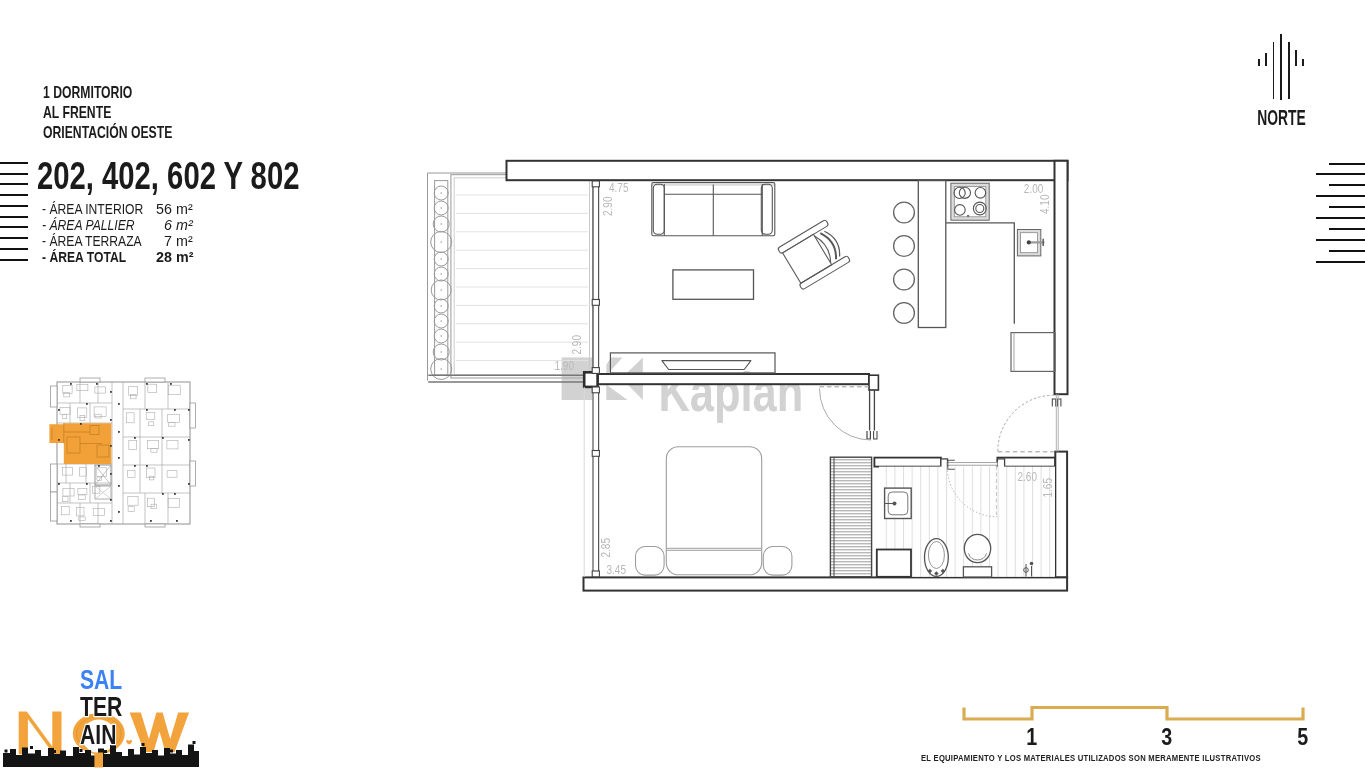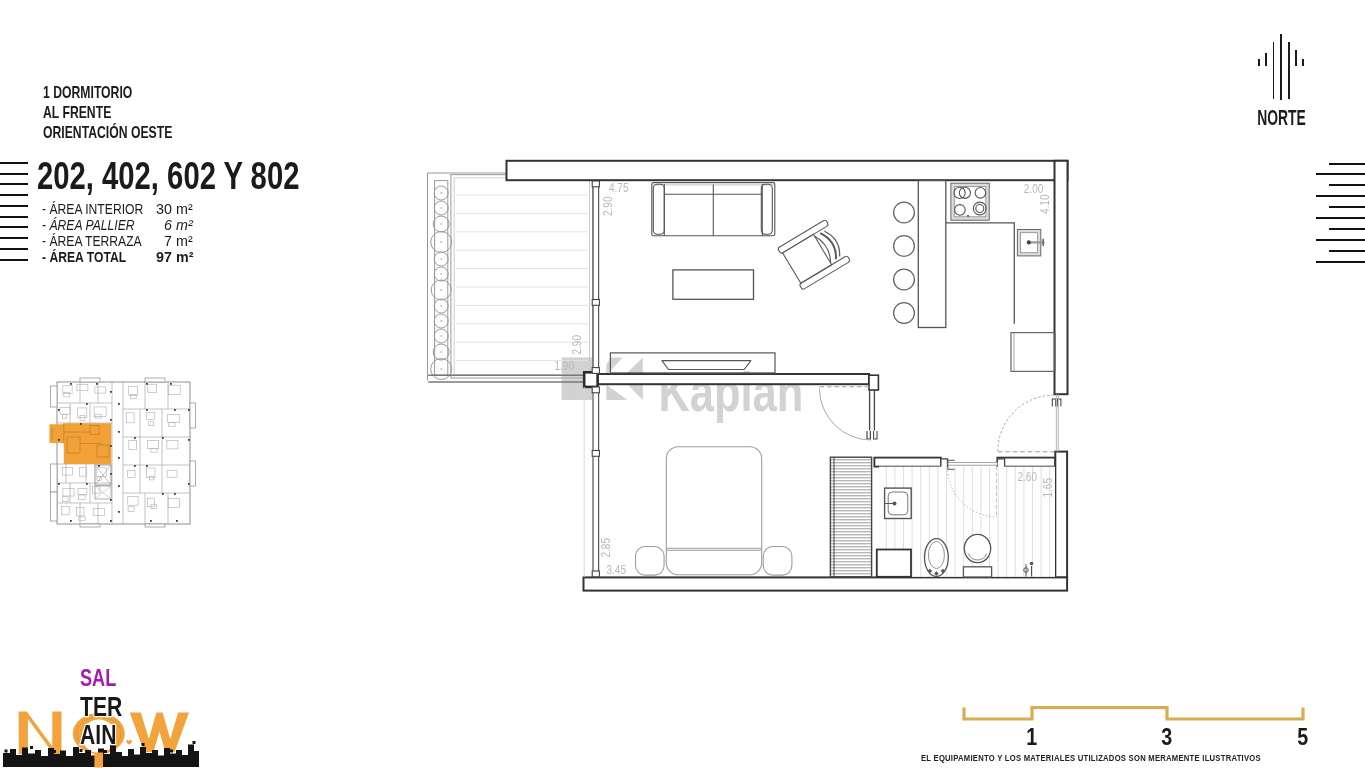--- a/index.html
+++ b/index.html
@@ -32,36 +32,36 @@
 <div class="bar" style="left:1316px;top:238.8px;width:49px;"></div>
 <div class="bar" style="left:1328.5px;top:249.7px;width:36.5px;"></div>
 <div class="bar" style="left:1316px;top:260.6px;width:49px;"></div>
 <div class="abs" style="left:43px;top:82.3px;font-weight:bold;font-size:16.5px;line-height:20px;color:#1b1b1b;white-space:nowrap;">
 <span class="cond" style="transform:scaleX(0.74);">1 DORMITORIO<br>AL FRENTE<br>ORIENTACIÓN OESTE</span>
 </div>
 <div class="abs" style="left:37px;top:156.4px;font-weight:bold;font-size:39px;line-height:1;color:#1b1b1b;white-space:nowrap;">
 <span class="cond" style="transform:scaleX(0.75);">202, 402, 602 Y 802</span>
 </div>
 <div class="abs" style="left:42px;top:200.9px;font-size:14.3px;line-height:16.05px;color:#1b1b1b;">
-<div style="position:relative;white-space:nowrap;"><span class="cond" style="transform:scaleX(0.85);">- ÁREA INTERIOR</span><span class="abs" style="left:108px;width:22px;text-align:right;">30</span><span class="abs" style="left:134px;">m²</span></div>
+<div style="position:relative;white-space:nowrap;"><span class="cond" style="transform:scaleX(0.85);">- ÁREA INTERIOR</span><span class="abs" style="left:108px;width:22px;text-align:right;">56</span><span class="abs" style="left:134px;">m²</span></div>
 <div style="position:relative;white-space:nowrap;font-style:italic;"><span class="cond" style="transform:scaleX(0.85);">- ÁREA PALLIER</span><span class="abs" style="left:108px;width:22px;text-align:right;">6</span><span class="abs" style="left:134px;">m²</span></div>
 <div style="position:relative;white-space:nowrap;text-decoration:underline;"><span class="cond" style="transform:scaleX(0.85);">- ÁREA TERRAZA</span><span class="abs" style="left:108px;width:22px;text-align:right;">7</span><span class="abs" style="left:134px;">m²</span></div>
-<div style="position:relative;white-space:nowrap;font-weight:bold;"><span class="cond" style="transform:scaleX(0.85);">- ÁREA TOTAL</span><span class="abs" style="left:108px;width:22px;text-align:right;">97</span><span class="abs" style="left:134px;">m²</span></div>
+<div style="position:relative;white-space:nowrap;font-weight:bold;"><span class="cond" style="transform:scaleX(0.85);">- ÁREA TOTAL</span><span class="abs" style="left:108px;width:22px;text-align:right;">28</span><span class="abs" style="left:134px;">m²</span></div>
 </div>
 <div class="abs" style="left:1258.1px;top:59.1px;width:1.7px;height:6.7px;background:#1b1b1b;"></div>
 <div class="abs" style="left:1265.4px;top:53.1px;width:1.7px;height:12.7px;background:#1b1b1b;"></div>
 <div class="abs" style="left:1272.8px;top:42.1px;width:1.7px;height:56.9px;background:#1b1b1b;"></div>
 <div class="abs" style="left:1280.2px;top:33.7px;width:1.7px;height:66.0px;background:#1b1b1b;"></div>
 <div class="abs" style="left:1287.9px;top:42.1px;width:1.7px;height:56.9px;background:#1b1b1b;"></div>
 <div class="abs" style="left:1295.3px;top:50.1px;width:1.7px;height:15.7px;background:#1b1b1b;"></div>
 <div class="abs" style="left:1302.4px;top:59.1px;width:1.7px;height:6.7px;background:#1b1b1b;"></div>
 <div class="abs" style="left:1236px;top:105.3px;width:90px;text-align:center;font-weight:bold;font-size:22px;color:#1b1b1b;"><span class="cond" style="transform:scaleX(0.63);transform-origin:center top;">NORTE</span></div>
 <div class="abs halo" style="left:80px;top:693.3px;">T<span style="letter-spacing:0;">ER</span></div>
 <div class="abs halo" style="left:80px;top:720.8px;">AIN</div>
-<div class="abs" style="left:80px;top:665.9px;font-weight:bold;font-size:24px;line-height:1;color:#a21caf;z-index:5;"><span class="cond" style="transform:scaleX(0.755);">SAL</span></div>
+<div class="abs" style="left:80px;top:665.9px;font-weight:bold;font-size:28px;line-height:1;color:#3b82f6;z-index:5;"><span class="cond" style="transform:scaleX(0.755);">SAL</span></div>
 <div class="abs" style="left:80px;top:693.3px;font-weight:bold;font-size:28px;line-height:1;color:#191919;z-index:5;"><span class="cond" style="transform:scaleX(0.755);">TER</span></div>
 <div class="abs" style="left:80px;top:720.8px;font-weight:bold;font-size:28px;line-height:1;color:#191919;z-index:5;"><span class="cond" style="transform:scaleX(0.755);">AIN</span></div>
 <div class="abs" style="left:1002px;top:722.6px;width:60px;text-align:center;font-weight:bold;font-size:24px;color:#1b1b1b;"><span class="cond" style="transform:scaleX(0.82);transform-origin:center top;">1</span></div>
 <div class="abs" style="left:1137px;top:722.6px;width:60px;text-align:center;font-weight:bold;font-size:24px;color:#1b1b1b;"><span class="cond" style="transform:scaleX(0.82);transform-origin:center top;">3</span></div>
 <div class="abs" style="left:1273px;top:722.6px;width:60px;text-align:center;font-weight:bold;font-size:24px;color:#1b1b1b;"><span class="cond" style="transform:scaleX(0.82);transform-origin:center top;">5</span></div>
 <div class="abs" style="left:921px;top:753.1px;font-weight:bold;font-size:9px;color:#222;white-space:nowrap;"><span class="cond" style="transform:scaleX(0.85);letter-spacing:0.3px;">EL EQUIPAMIENTO Y LOS MATERIALES UTILIZADOS SON MERAMENTE ILUSTRATIVOS</span></div>
 <svg class="abs" style="left:0;top:0;" width="1365" height="768" viewBox="0 0 1365 768">
 <defs>
 <pattern id="hatch" width="4" height="3.0" patternUnits="userSpaceOnUse">
 <rect width="4" height="3.0" fill="#fff"></rect>

